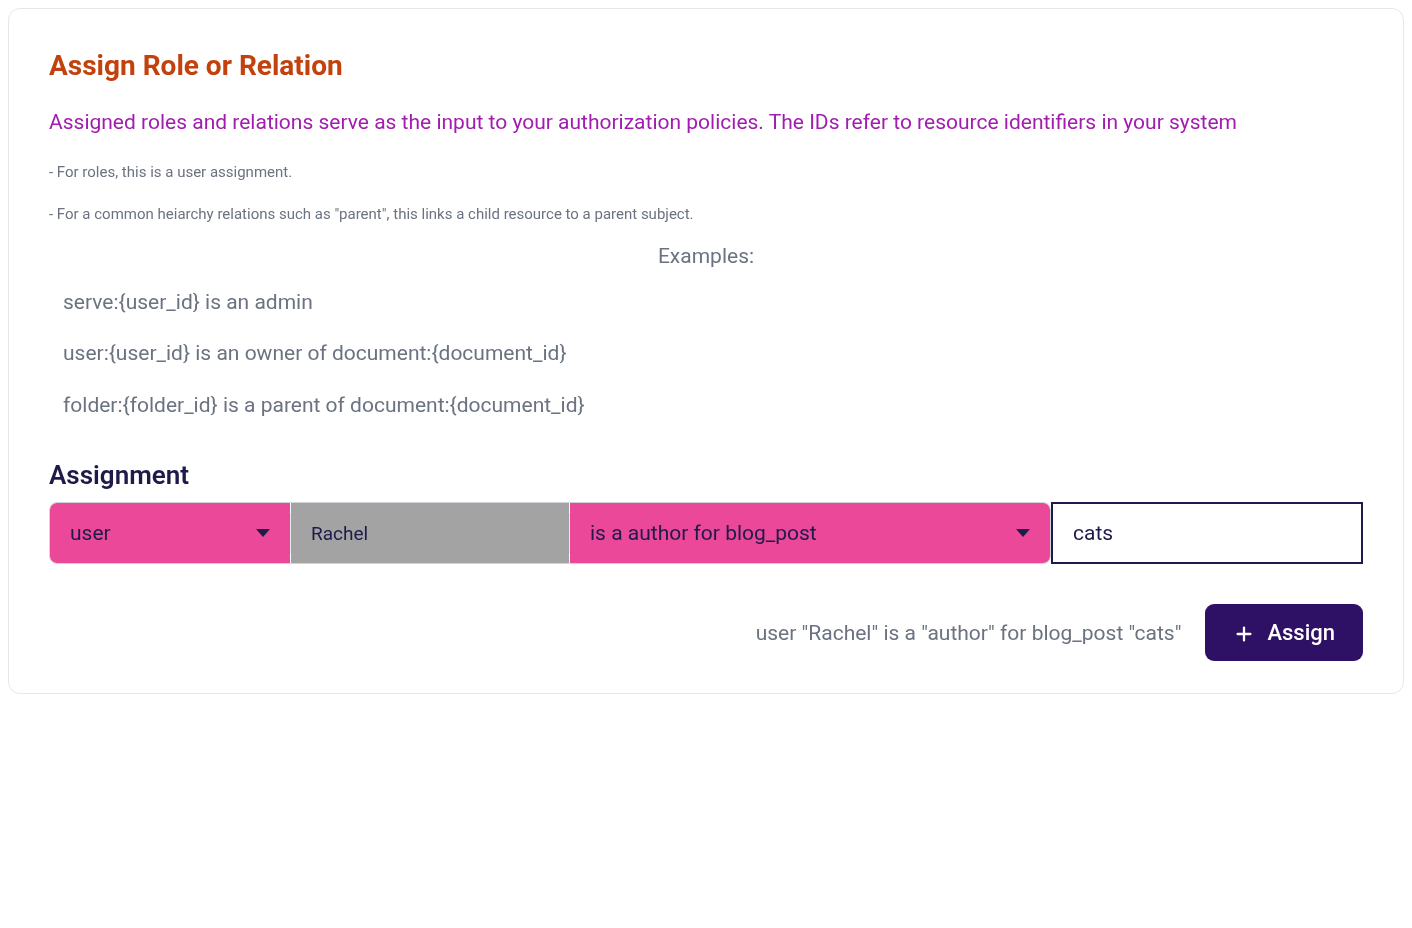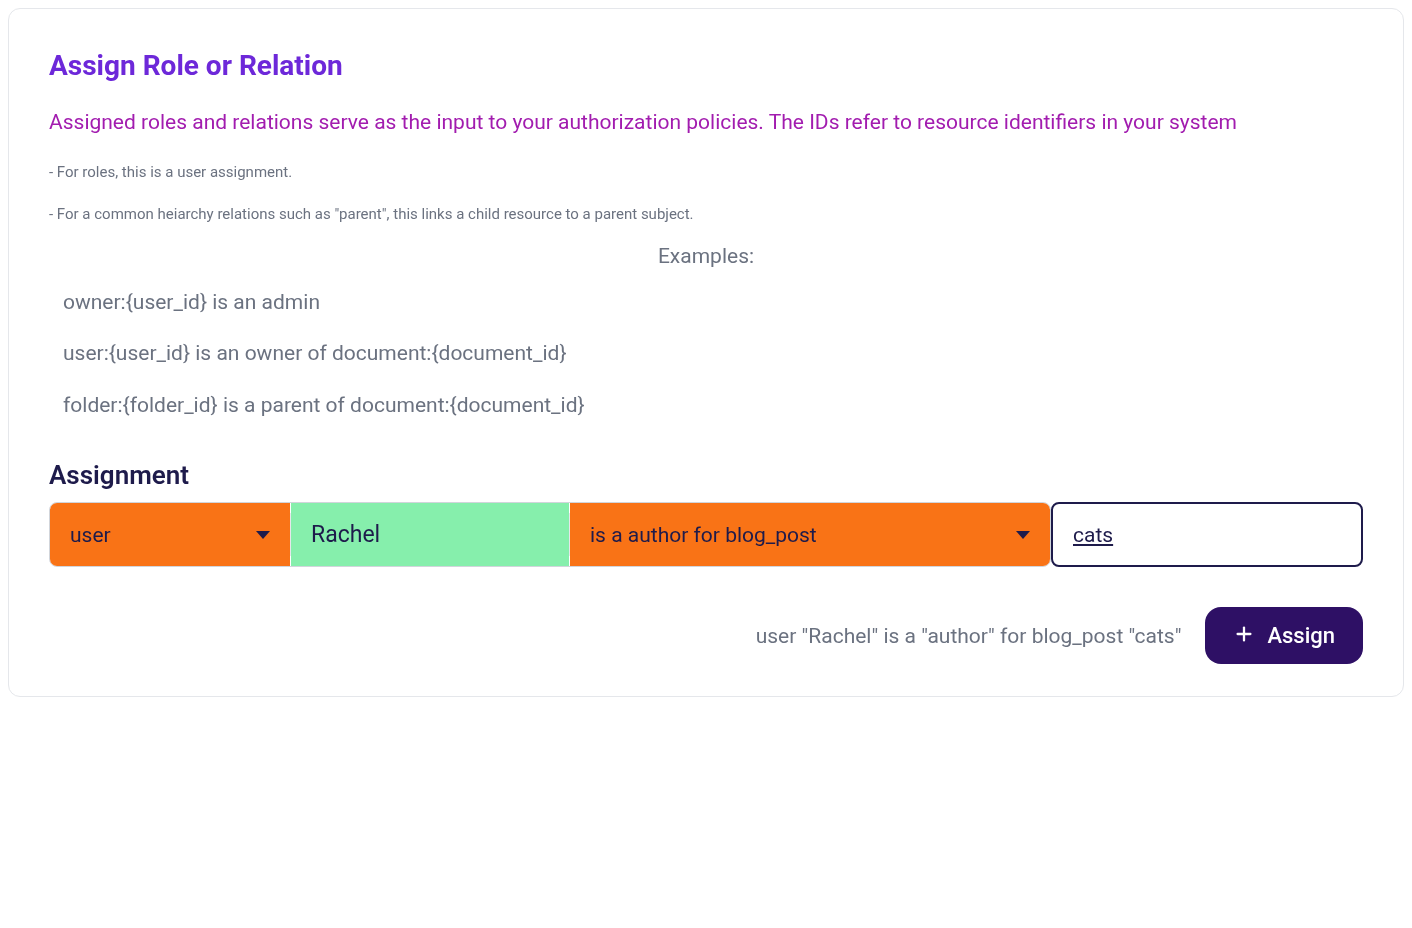--- a/index.html
+++ b/index.html
@@ -17,21 +17,21 @@
     .card {
       border: 1px solid #e5e7eb;
       border-radius: 12px;
       padding: 40px 40px 32px 40px;
       max-width: 1396px;
     }
     
     .title {
       font-size: 28px;
       font-weight: 700;
-      color: #6d28d9;
+      color: #c2410c;
       margin-bottom: 24px;
     }
     
     .description {
       font-size: 21px;
       color: #a21caf;
       line-height: 1.6;
       margin-bottom: 20px;
     }
     
@@ -79,61 +79,60 @@
       flex: 1;
     }
     
     .select-field {
       display: flex;
       align-items: center;
       justify-content: space-between;
       padding: 18px 20px;
       font-size: 21px;
       color: #1e1b4b;
-      background: #f97316;
+      background: #ec4899;
       cursor: pointer;
       min-width: 240px;
     }
     
     .select-field.wide {
       min-width: 480px;
       flex: 1;
       text-align: right;
     }
     
     .divider {
       width: 1px;
       background: #e5e7eb;
       margin: 10px 0;
     }
     
     .text-input {
       border: none;
       outline: none;
       padding: 18px 20px;
-      font-size: 23px;
-      color: #1e1b4b;
-      background: #86efac;
+      font-size: 19px;
+      color: #1e1b4b;
+      background: #a3a3a3;
       flex: 1;
       min-width: 240px;
       font-family: inherit;
     }
     
     .text-input-standalone {
       border: 2px solid #1e1b4b;
-      border-radius: 8px;
+      border-radius: 0;
       outline: none;
       padding: 16px 20px;
       font-size: 21px;
       color: #1e1b4b;
       background: #ffffff;
       min-width: 270px;
       margin-left: 0px;
       font-family: inherit;
-      text-decoration: underline;
     }
     
     .caret-down {
       width: 0;
       height: 0;
       border-left: 7px solid transparent;
       border-right: 7px solid transparent;
       border-top: 8px solid #1e1b4b;
       margin-left: 12px;
     }
@@ -145,26 +144,26 @@
       gap: 24px;
     }
     
     .summary-text {
       font-size: 21px;
       color: #6b7280;
     }
     
     .assign-button {
       display: flex;
-      align-items: flex-start;
+      align-items: flex-end;
       gap: 12px;
       background: #2e1065;
       color: #ffffff;
       border: none;
-      border-radius: 16px;
+      border-radius: 9px;
       padding: 16px 28px;
       font-size: 22px;
       font-weight: 500;
       cursor: pointer;
       font-family: inherit;
     }
     
     .plus-icon {
       display: inline-flex;
       align-items: center;
@@ -182,21 +181,21 @@
 <div class="card">
   <h1 class="title">Assign Role or Relation</h1>
 
   <p class="description">Assigned roles and relations serve as the input to your authorization policies. The IDs refer to resource identifiers in your system</p>
 
   <p class="bullet-item">- For roles, this is a user assignment.</p>
   <p class="bullet-item">- For a common heiarchy relations such as "parent", this links a child resource to a parent subject.</p>
 
   <p class="examples-label">Examples:</p>
 
-  <p class="example-item">owner:{user_id} is an admin</p>
+  <p class="example-item">serve:{user_id} is an admin</p>
   <p class="example-item">user:{user_id} is an owner of document:{document_id}</p>
   <p class="example-item">folder:{folder_id} is a parent of document:{document_id}</p>
 
   <h2 class="section-title">Assignment</h2>
 
   <div class="assignment-row">
     <div class="field-group">
       <div class="select-field">
         <span>user</span>
         <span class="caret-down"></span>

